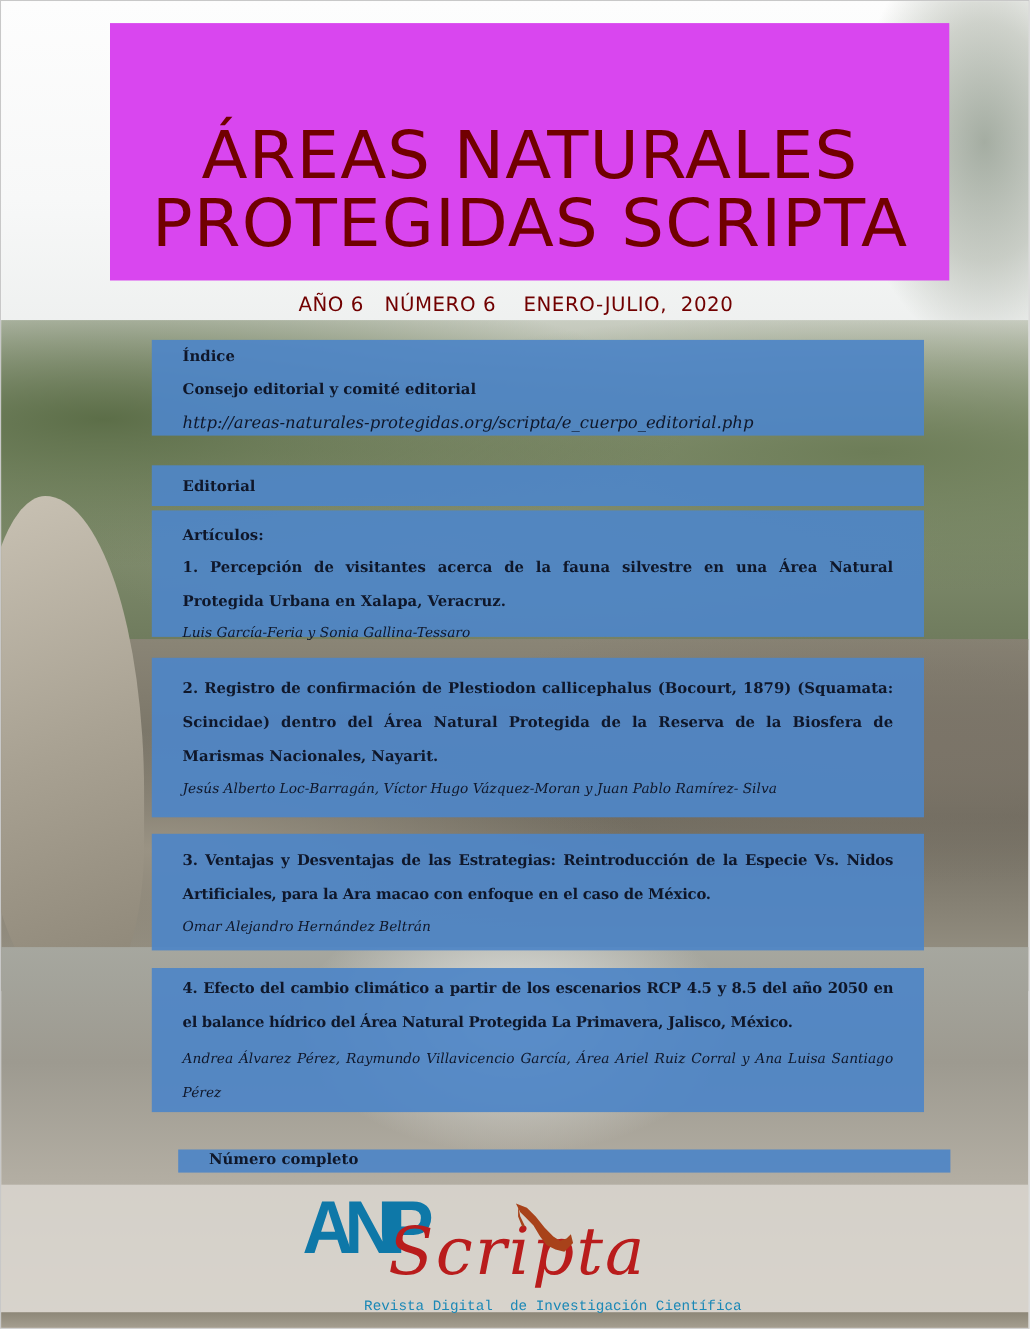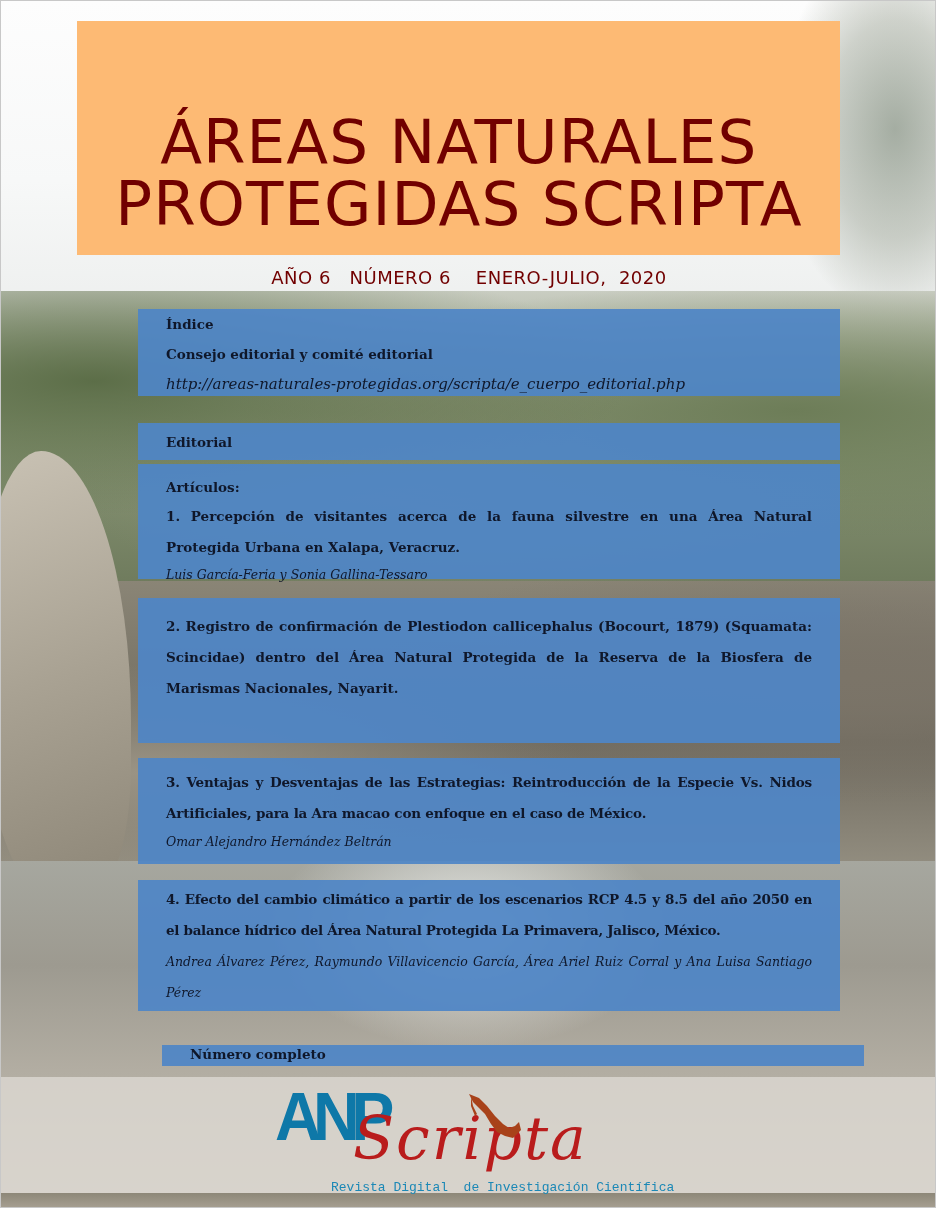--- a/index.html
+++ b/index.html
@@ -34,22 +34,22 @@
       background:
         radial-gradient(ellipse at 50% 20%, #e9ebe8 0%, rgba(233,235,232,0) 30%),
         linear-gradient(180deg, #a6a79f 0%, #9d9a90 30%, #b2ada2 60%, #c4beb3 100%); }
     .bg-logo-band { position: absolute; left: 0; top: 1076px; width: 100%; height: 116px;
       background: rgba(222,218,212,0.78); }
     .bg-bottom { position: absolute; left: 0; top: 1192px; width: 100%; height: 16px;
       background: linear-gradient(180deg, #8d8778, #a8a193); }
 
     
     .title-box {
-      position: absolute; left: 76px; top: 20px; width: 763px; height: 234px;
-      background: #fdba74;
+      position: absolute; left: 99px; top: 20px; width: 763px; height: 234px;
+      background: #d946ef;
       display: flex; flex-direction: column; justify-content: flex-end; align-items: center;
       padding-bottom: 20px;
     }
     .title-line {
       font-family: "DejaVu Sans", sans-serif;
       color: #710000;
       font-size: 60px;
       line-height: 62px;
       letter-spacing: 1px;
       font-weight: normal;
@@ -127,20 +127,21 @@
 </div>
 
 <div class="panel" style="top:463px; height:115px; padding-top:12px;">
   <div class="p-head" style="line-height:22px;">Artículos:</div>
   <div class="p-title clickable" style="margin-top:3px;">1. Percepción de visitantes acerca de la fauna silvestre en una Área Natural Protegida Urbana en Xalapa, Veracruz.</div>
   <div class="p-authors" style="line-height:24px;">Luis García-Feria y Sonia Gallina-Tessaro</div>
 </div>
 
 <div class="panel" style="top:597px; height:145px; padding-top:13px;">
   <div class="p-title clickable">2. Registro de confirmación de Plestiodon callicephalus (Bocourt, 1879) (Squamata: Scincidae) dentro del Área Natural Protegida de la Reserva de la Biosfera de Marismas Nacionales, Nayarit.</div>
+  <div class="p-authors" style="line-height:26px;">Jesús Alberto Loc-Barragán, Víctor Hugo Vázquez-Moran y Juan Pablo Ramírez- Silva</div>
 </div>
 
 <div class="panel" style="top:757px; height:106px; padding-top:9px;">
   <div class="p-title clickable" style="letter-spacing:-0.2px;">3. Ventajas y Desventajas de las Estrategias: Reintroducción de la Especie Vs. Nidos Artificiales, para la Ara macao con enfoque en el caso de México.</div>
   <div class="p-authors" style="line-height:26px;">Omar Alejandro Hernández Beltrán</div>
 </div>
 
 <div class="panel" style="top:879px; height:131px; padding-top:4px;">
   <div class="p-title clickable" style="letter-spacing:-0.3px;">4. Efecto del cambio climático a partir de los escenarios RCP 4.5 y 8.5 del año 2050 en el balance hídrico del Área Natural Protegida La Primavera, Jalisco, México.</div>
   <div class="p-authors" style="line-height:31px;">Andrea Álvarez Pérez, Raymundo Villavicencio García, Área Ariel Ruiz Corral y Ana Luisa Santiago Pérez</div>

